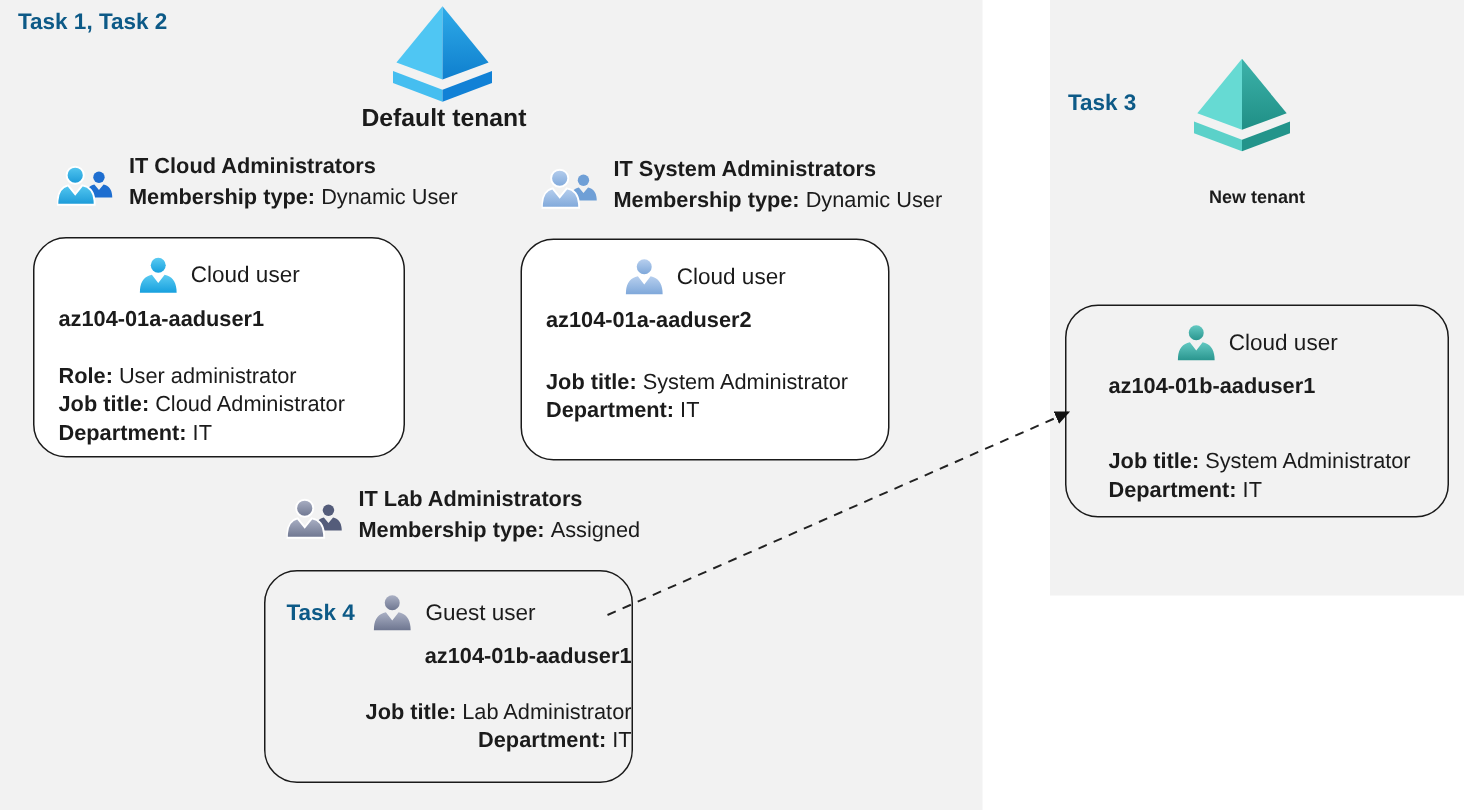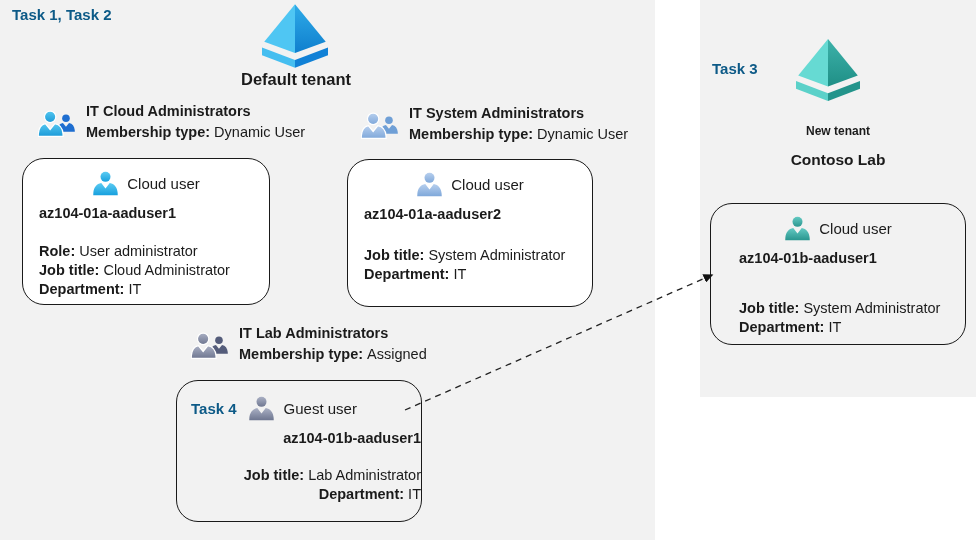--- a/index.html
+++ b/index.html
@@ -92,21 +92,20 @@
   </svg>
   <div class="tenant-name" style="left:203px; top:70px; width:186px;">Default tenant</div>
 
   <svg class="tenant-icon" style="left:792px; top:38px;" width="72" height="64" viewBox="0 0 64 58">
     <polygon points="32,1 5,34 32,44" fill="#66dad3"></polygon>
     <polygon points="32,1 59,34 32,44" fill="url(#gPyrTealR)"></polygon>
     <polygon points="3,39 32,50 32,57 3,46" fill="#5bd1c9"></polygon>
     <polygon points="61,39 32,50 32,57 61,46" fill="#23948b"></polygon>
   </svg>
   <div class="tenant-name" style="left:700px; top:124px; width:276px; font-size:12px;">New tenant</div>
-  <div class="tenant-name" style="left:700px; top:151px; width:276px; font-size:15.5px;">Contoso Lab</div>
 
   <div class="group" style="left:38px; top:103px;">
     <svg class="gicon" width="38" height="32" viewBox="0 0 36 30">
       <g fill="#1e6ed0">
         <circle cx="26.5" cy="9.5" r="3.6"></circle>
         <path d="M23.6 14 L26.5 17.6 L29.4 14 C32.6 14.6 34.5 17 34.8 20.7 L34.9 22.3 H18.1 L18.2 20.7 C18.5 17 20.4 14.6 23.6 14 Z"></path>
       </g>
       <g fill="url(#gBigBlue)" stroke="#ffffff" stroke-width="1.2">
         <circle cx="11.5" cy="8.2" r="5.4"></circle>
         <path d="M7 14.6 L11.5 20.2 L16 14.6 C20.6 15.4 23.3 18.9 23.7 24.3 L23.8 26.8 H0.2 L0.3 24.3 C0.7 18.9 3.4 15.4 7 14.6 Z"></path>

